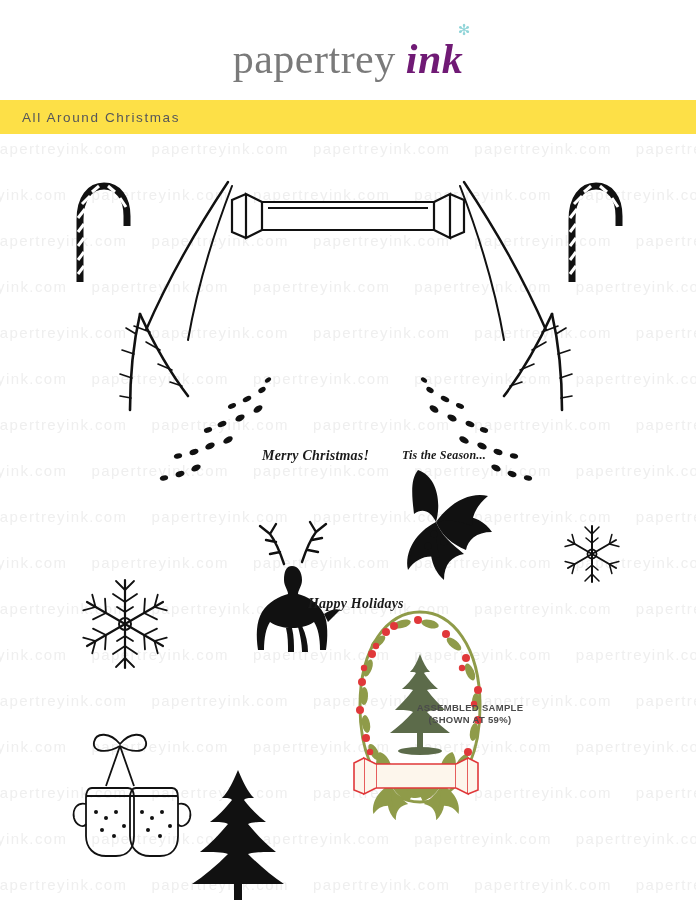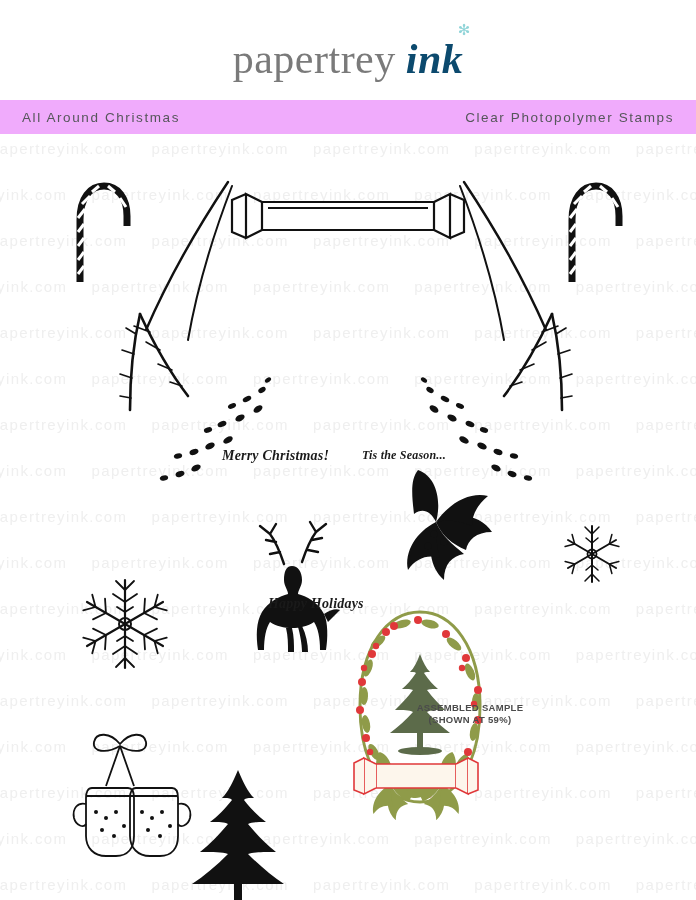--- a/index.html
+++ b/index.html
@@ -25,35 +25,35 @@
     font-size:42px;
     color:#7a7a7a;
     letter-spacing:0.5px;
     position:relative;
     white-space:nowrap;
   }
   .logo .papertrey { font-weight:400;margin-top:16px; }
   .logo .ink {
     font-style:italic;
     font-weight:700;
-    color:#0c4a6e;
+    color:#701a75;
     margin-left:10px;
   }
   .logo .asterisk {
     position:absolute;
     top:-14px;
     left:225px;
     font-size:15px;
     color:#8fd4d8;
   }
 
   
   .title-bar {
     height:34px;
-    background:#f0abfc;
+    background:#fde047;
     display:flex;
     align-items:center;
     justify-content:space-between;
     padding:0 22px;
   }
   .title-bar span {
     font-size:13.5px;
     color:#55565a;
     letter-spacing:1.6px;
   }
@@ -86,20 +86,21 @@
 
   .art-layer { position:absolute; inset:0; z-index:2; }
 
   .script {
     position:absolute;
     font-family:"Liberation Serif", serif;
     font-style:italic;
     font-weight:700;
     color:#1a1a1a;
     letter-spacing:0.2px;
+    margin-left:40px;
   }
 
   .assembled-label {
     position:absolute;
     text-align:center;
     font-size:9.5px;
     font-weight:700;
     color:#4b4b4b;
     line-height:12px;
     letter-spacing:0.3px;
@@ -110,21 +111,20 @@
 
 <div class="logo-wrap">
   <div class="logo">
     <span class="asterisk">✻</span>
     <span class="papertrey">papertrey</span><span class="ink">ink</span>
   </div>
 </div>
 
 <div class="title-bar">
   <span>All Around Christmas</span>
-  <span>Clear Photopolymer Stamps</span>
 </div>
 
 <div class="sheet">
 
   <div class="wm-layer" id="watermark-layer">
       <div class="wm-row" style="top: 6px; left: -10px; color: rgb(239, 239, 239);"><span>papertreyink.com</span><span>papertreyink.com</span><span>papertreyink.com</span><span>papertreyink.com</span><span>papertreyink.com</span></div>
       <div class="wm-row" style="top: 52px; left: -70px; color: rgb(239, 239, 239);"><span>papertreyink.com</span><span>papertreyink.com</span><span>papertreyink.com</span><span>papertreyink.com</span><span>papertreyink.com</span></div>
       <div class="wm-row" style="top: 98px; left: -10px; color: rgb(239, 239, 239);"><span>papertreyink.com</span><span>papertreyink.com</span><span>papertreyink.com</span><span>papertreyink.com</span><span>papertreyink.com</span></div>
       <div class="wm-row" style="top: 144px; left: -70px; color: rgb(239, 239, 239);"><span>papertreyink.com</span><span>papertreyink.com</span><span>papertreyink.com</span><span>papertreyink.com</span><span>papertreyink.com</span></div>
       <div class="wm-row" style="top: 190px; left: -10px; color: rgb(239, 239, 239);"><span>papertreyink.com</span><span>papertreyink.com</span><span>papertreyink.com</span><span>papertreyink.com</span><span>papertreyink.com</span></div>

